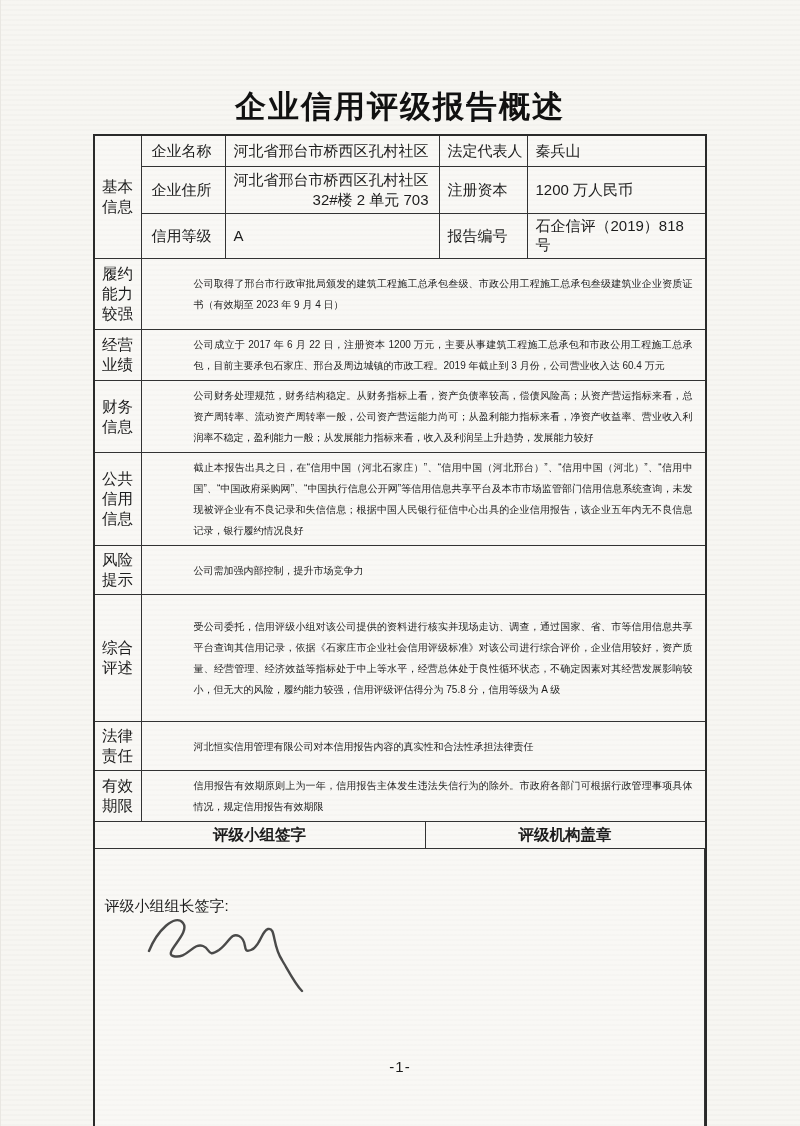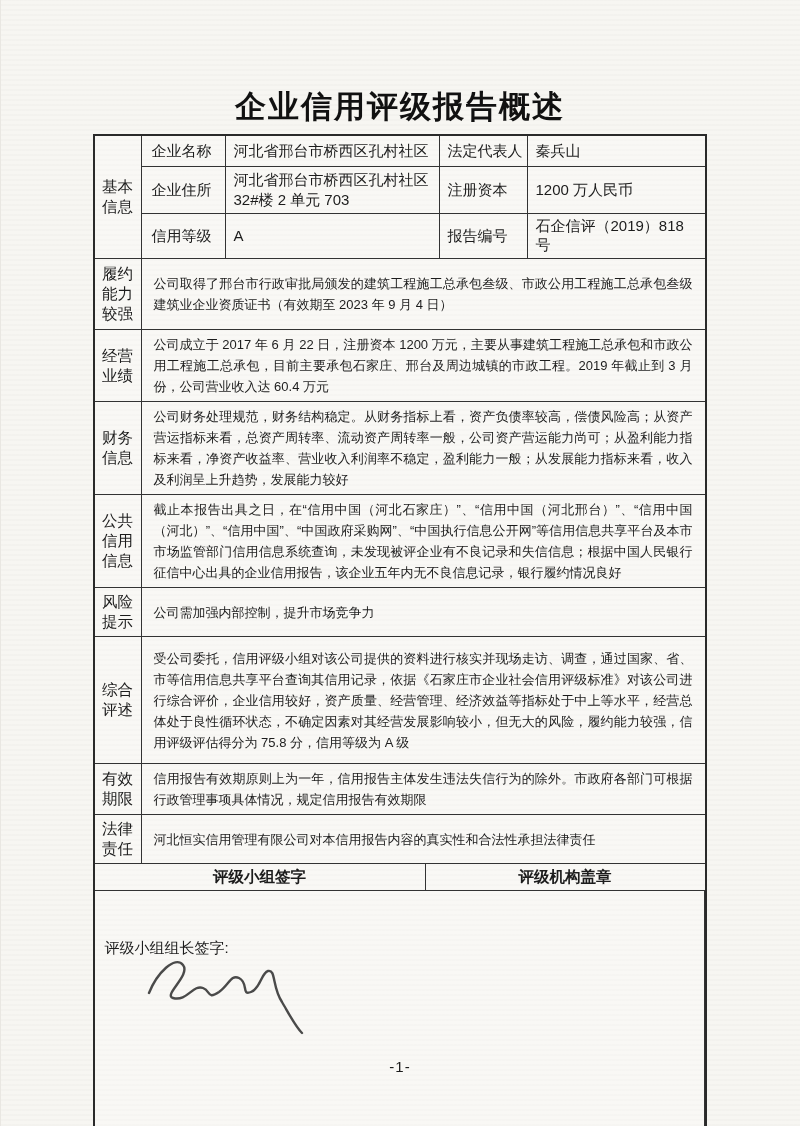--- a/index.html
+++ b/index.html
@@ -26,32 +26,32 @@
   .sec { display:flex; border-bottom:1.6px solid #333; }
   .sec:last-child { border-bottom:none; }
 
   .sec-label {
     flex:0 0 47px; border-right:1.6px solid #333;
     display:flex; align-items:center; justify-content:center; text-align:center;
     font-size:15.5px; line-height:20px; padding:4px 5px; word-break:break-all;
   }
 
   .sec-content { flex:1; display:flex; align-items:center; padding:4px 12px; }
-  .sec-text { font-size:13px; line-height:21px; text-align:justify; }
+  .sec-text { font-size:10px; line-height:21px; text-align:justify;margin-left:40px; }
 
   
   .basic-wrap { flex:1; display:flex; flex-direction:column; }
   .b-row { display:flex; border-bottom:1.6px solid #333; }
   .b-row:last-child { border-bottom:none; }
   .b-row > div { display:flex; align-items:center; font-size:15px; }
   .b-key  { flex:0 0 84px; padding:3px 4px 3px 10px; border-right:1.6px solid #333; }
   .b-val  { flex:0 0 214px; padding:3px 8px; border-right:1.6px solid #333; white-space:pre-line; line-height:20px; }
   .b-key2 { flex:0 0 88px; padding:3px 4px 3px 8px; border-right:1.6px solid #333; }
   .b-val2 { flex:1; padding:3px 8px; }
-  .rh1 { min-height:31px; } .rh2 { min-height:45px; } .rh3 { min-height:29px; }
+  .rh1 { min-height:31px; } .rh2 { min-height:45px;text-align:right; } .rh3 { min-height:29px; }
 
   .mh-quals { min-height:70px; }
   .mh-risk  { min-height:34px; }
   .mh-comp  { min-height:126px; }
   .mh-legal { min-height:36px; }
 
   
   .sig-head { display:flex; border-bottom:1.6px solid #333; min-height:27px;font-weight:bold; }
   .sig-head-l { flex:0 0 331px; border-right:1.6px solid #333; display:flex; align-items:center; justify-content:center; font-size:15.5px; }
   .sig-head-r { flex:1; display:flex; align-items:center; justify-content:center; font-size:15.5px; }
@@ -144,30 +144,30 @@
     </div>
 
     <div class="sec">
       <div class="sec-label">综合评述</div>
       <div class="sec-content mh-comp">
           <div class="sec-text">受公司委托，信用评级小组对该公司提供的资料进行核实并现场走访、调查，通过国家、省、市等信用信息共享平台查询其信用记录，依据《石家庄市企业社会信用评级标准》对该公司进行综合评价，企业信用较好，资产质量、经营管理、经济效益等指标处于中上等水平，经营总体处于良性循环状态，不确定因素对其经营发展影响较小，但无大的风险，履约能力较强，信用评级评估得分为 75.8 分，信用等级为 A 级</div>
         </div>
     </div>
 
     <div class="sec">
-      <div class="sec-label">有效期限</div>
-      <div class="sec-content">
-          <div class="sec-text">信用报告有效期原则上为一年，信用报告主体发生违法失信行为的除外。市政府各部门可根据行政管理事项具体情况，规定信用报告有效期限</div>
-        </div>
-    </div>
-
-    <div class="sec">
       <div class="sec-label">法律责任</div>
       <div class="sec-content mh-legal">
           <div class="sec-text">河北恒实信用管理有限公司对本信用报告内容的真实性和合法性承担法律责任</div>
+        </div>
+    </div>
+
+    <div class="sec">
+      <div class="sec-label">有效期限</div>
+      <div class="sec-content">
+          <div class="sec-text">信用报告有效期原则上为一年，信用报告主体发生违法失信行为的除外。市政府各部门可根据行政管理事项具体情况，规定信用报告有效期限</div>
         </div>
     </div>
 
     <div class="sig-head">
       <div class="sig-head-l">评级小组签字</div>
       <div class="sig-head-r">评级机构盖章</div>
     </div>
 
     <div class="sig-body">
       <div class="sig-l">

